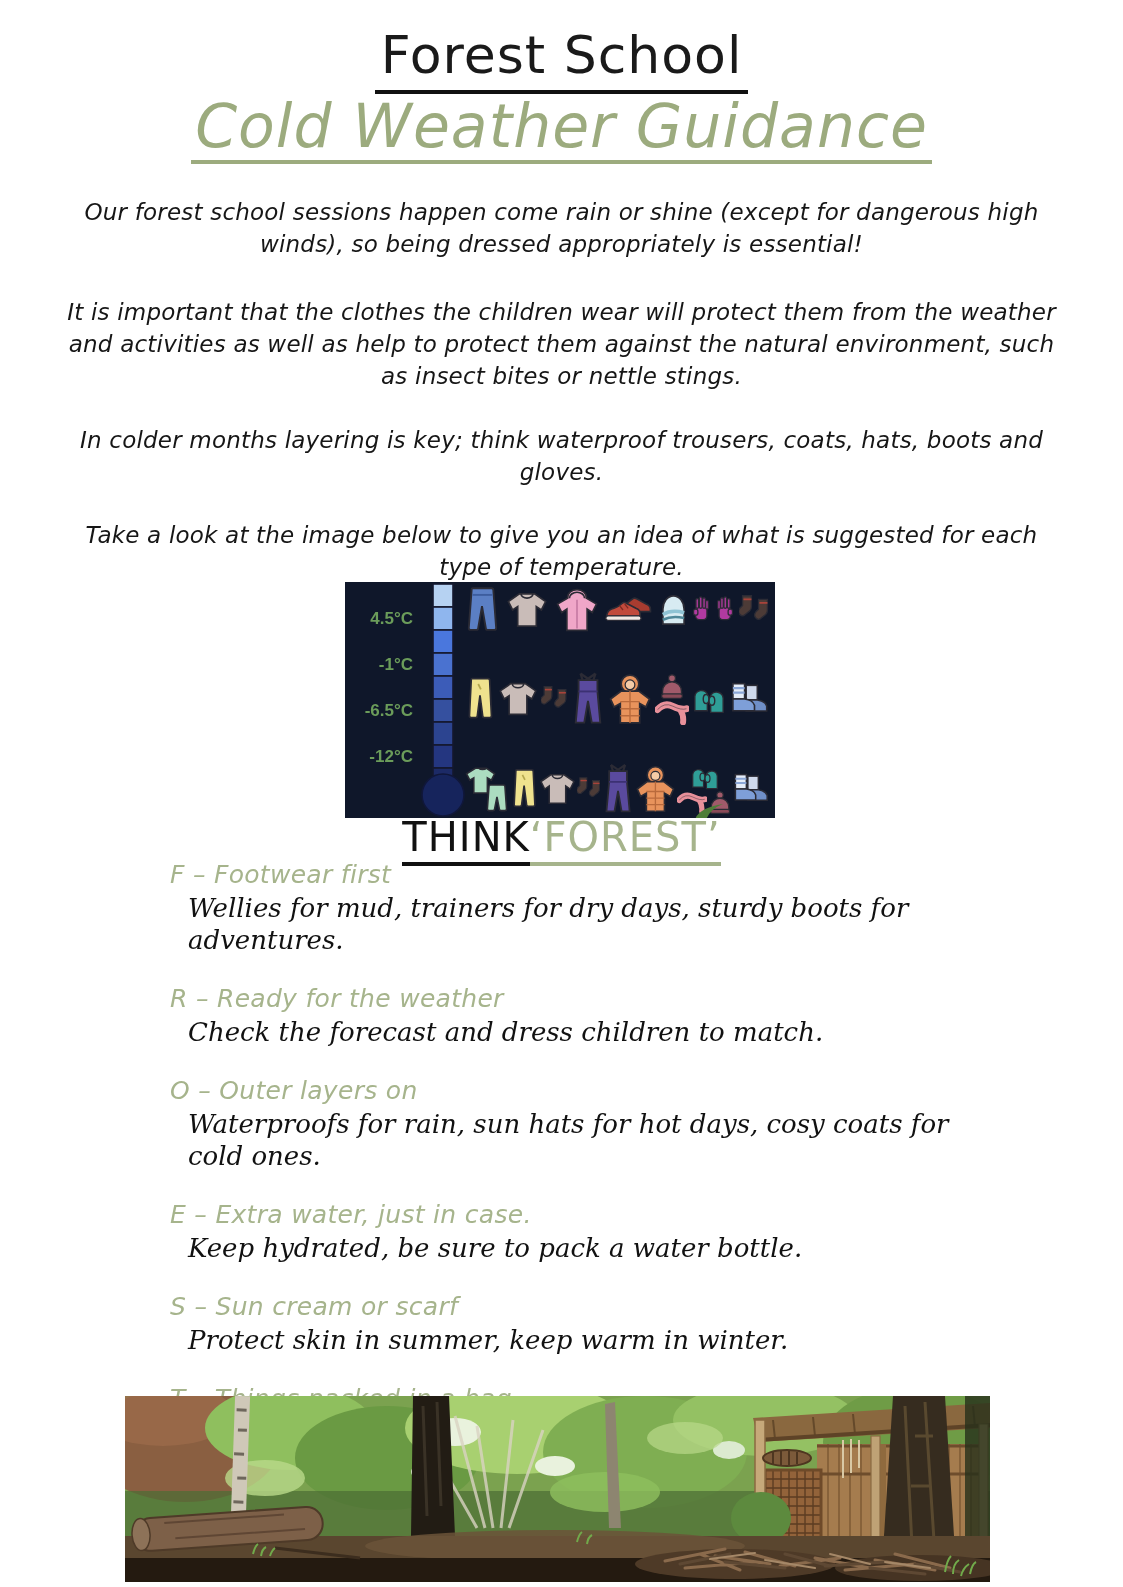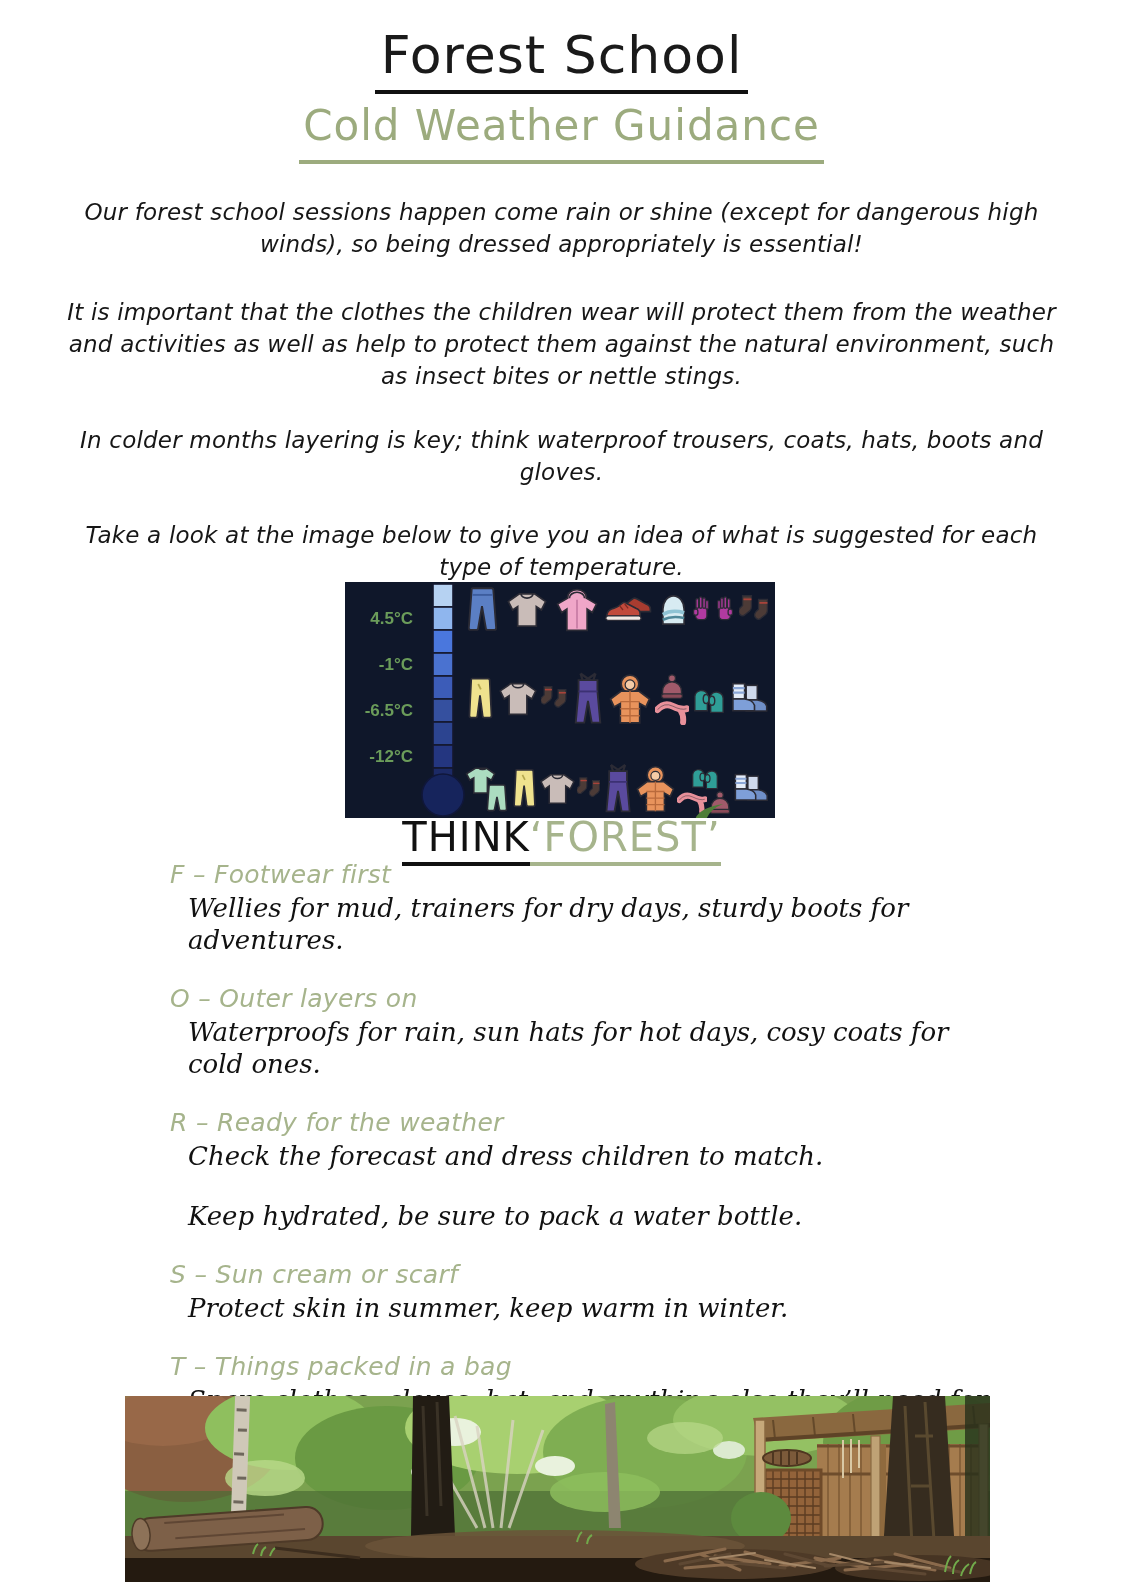--- a/index.html
+++ b/index.html
@@ -5,21 +5,21 @@
   html,body { margin:0; padding:0; background:#ffffff; }
   .page {
     position:relative; width:1123px; height:1587px; margin:0 auto;
     background:#ffffff; overflow:hidden;
     font-family:"DejaVu Sans", sans-serif; color:#1a1a1a;
   }
   
   .header { position:absolute; top:22px; left:0; right:0; text-align:center; }
   .title-line { font-size:52px; line-height:66px; letter-spacing:1px; }
   .title-line .u { display:inline-block; border-bottom:4px solid #111; padding:0 6px 2px 6px; }
-  .subtitle-line { font-size:42px; line-height:64px; letter-spacing:1px; color:#9cab7e; }
+  .subtitle-line { font-size:60px; line-height:64px; letter-spacing:1px; color:#9cab7e;font-style:italic; }
   .subtitle-line .u { display:inline-block; border-bottom:4px solid #9cab7e; padding:0 4px 2px 4px; }
   
   .para {
     position:absolute; left:0; right:0; margin:16px auto; max-width:1005px;
     text-align:center; font-size:23px; line-height:32px; font-style:italic;
     letter-spacing:.2px; color:#161616;
   }
   .p1 { top:180px; } .p2 { top:280px; } .p3 { top:408px; } .p4 { top:503px; }
   
   .therm-image {
@@ -303,28 +303,29 @@
   <div class="think">
     <span class="tb">THINK</span><span class="tg">‘FOREST’</span>
   </div>
 
   <div class="forest-list">
     <div class="f-item">
       <div class="f-head">F – Footwear first</div>
       <div class="f-desc">Wellies for mud, trainers for dry days, sturdy boots for adventures.</div>
     </div>
     <div class="f-item">
+      <div class="f-head">R – Ready for the weather</div>
+      <div class="f-desc">Check the forecast and dress children to match.</div>
+    </div>
+    <div class="f-item">
       <div class="f-head">O – Outer layers on</div>
       <div class="f-desc">Waterproofs for rain, sun hats for hot days, cosy coats for cold ones.</div>
     </div>
     <div class="f-item">
-      <div class="f-head">R – Ready for the weather</div>
-      <div class="f-desc">Check the forecast and dress children to match.</div>
-    </div>
-    <div class="f-item">
+      <div class="f-head">E – Extra water, just in case.</div>
       <div class="f-desc">Keep hydrated, be sure to pack a water bottle.</div>
     </div>
     <div class="f-item">
       <div class="f-head">S – Sun cream or scarf</div>
       <div class="f-desc">Protect skin in summer, keep warm in winter.</div>
     </div>
     <div class="f-item">
       <div class="f-head">T – Things packed in a bag</div>
       <div class="f-desc">Spare clothes, gloves, hat, and anything else they’ll need for the day.</div>
     </div>

